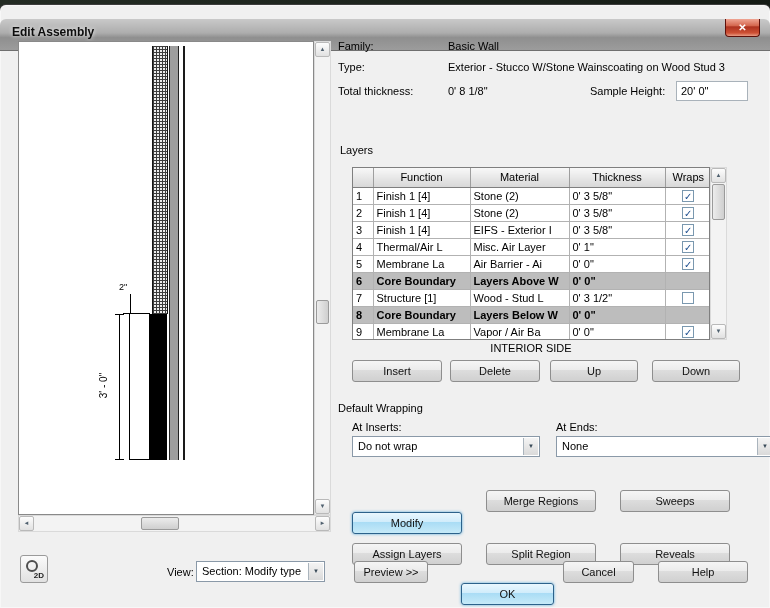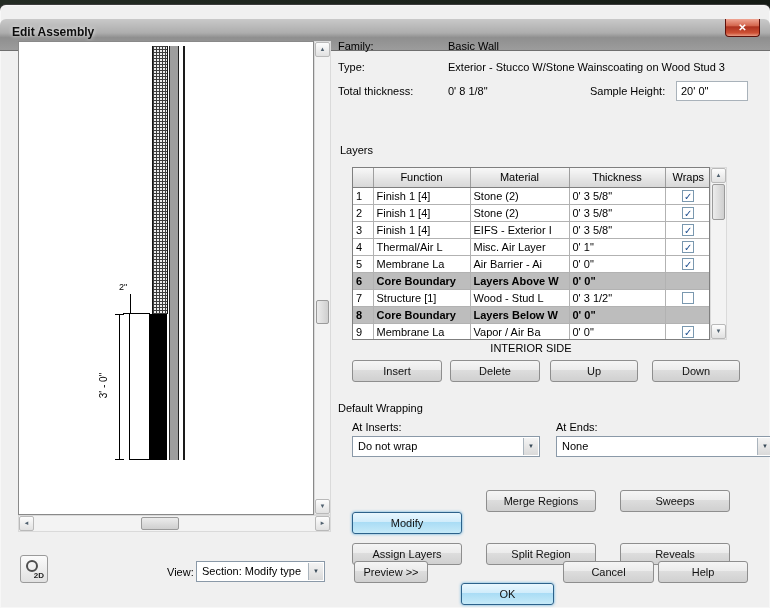--- a/index.html
+++ b/index.html
@@ -237,17 +237,17 @@
     </button>
     <span class="t" style="left:167px; top:561px;">View:</span>
     <div class="combo" style="left:196px; top:556px; width:129px;">
       <span class="combo-val">Section: Modify type</span>
       <span class="combo-arrow">
           <span>▼</span>
         </span>
     </div>
     <button class="btn" style="left:354px; top:556px; width:74px;">Preview &gt;&gt;</button>
     <button class="btn active" style="left:461px; top:556px; width:93px;">OK</button>
-    <button class="btn" style="left:563px; top:556px; width:91px;">Cancel</button>
+    <button class="btn" style="left:563px; top:556px; width:71px;">Cancel</button>
     <button class="btn" style="left:658px; top:556px; width:90px;">Help</button>
 
   </div>
 </div>
 
 </body></html>

